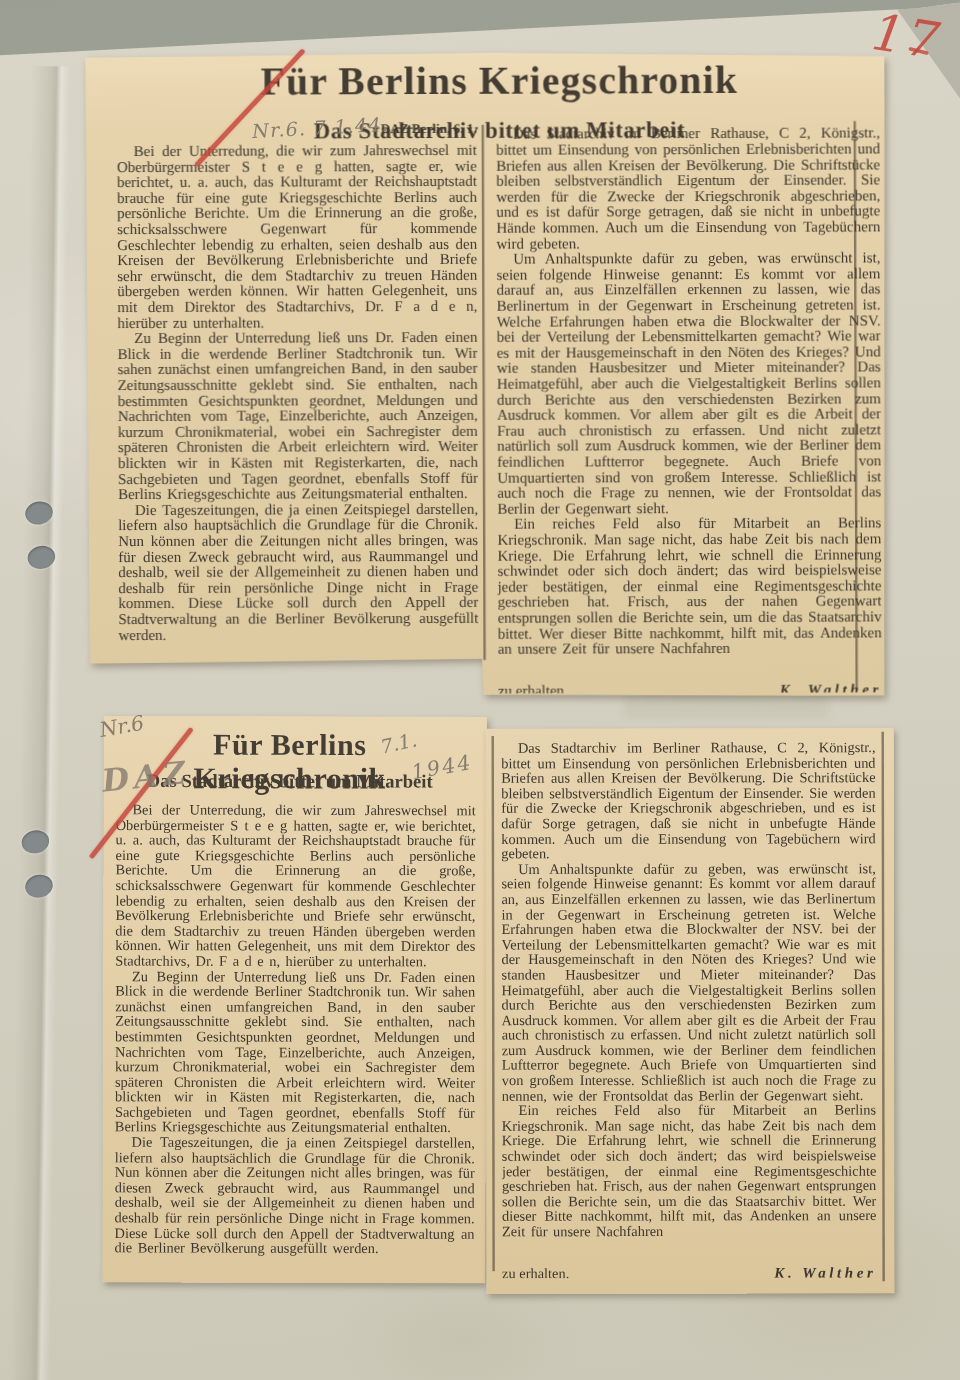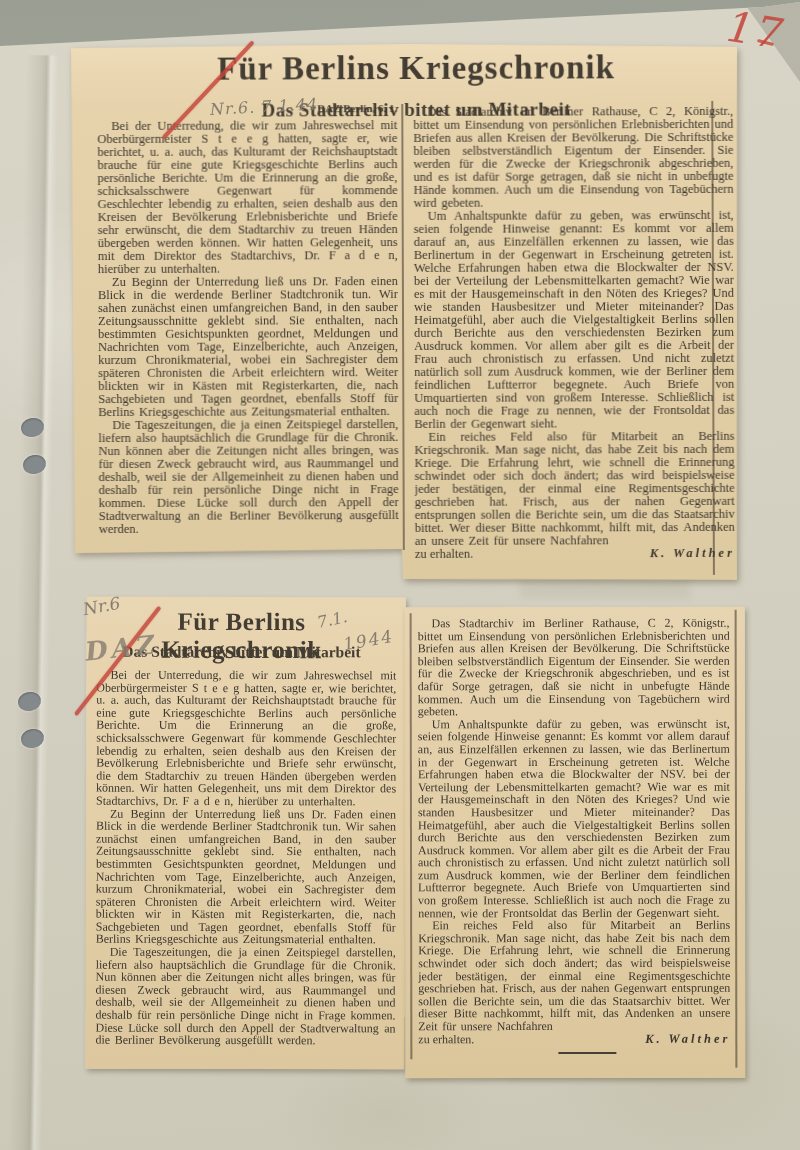--- a/index.html
+++ b/index.html
@@ -63,21 +63,21 @@
   .col{position:absolute; overflow:hidden; color:#3d372e;}
   .col p{margin:0; text-indent:14px; text-align:justify; word-spacing:1.6px;}
   .t-col-l{left:26px; top:58px; width:300px; height:450px; font-size:12.5px; line-height:13px;}
   .t-col-r{left:342px; top:62px; width:320px; height:472px; font-size:12.5px; line-height:13px;}
   .vrule{position:absolute; background:rgba(60,50,40,.55);}
   .t-rule-mid{left:330px; top:60px; width:1.5px; height:446px;}
   .t-rule-right{left:640px; top:58px; width:1.5px; height:474px;}
   .dateline-row{display:flex; justify-content:flex-end; align-items:baseline; margin-bottom:2px; height:15px;}
   .dateline{font-weight:bold; font-size:11px; color:#3d372e;}
   .sigrow{display:flex; justify-content:space-between; align-items:baseline;}
-  .sig{font-style:italic; letter-spacing:3px; font-weight:bold; color:#3d372e; font-size:12.5px;}
+  .sig{font-style:italic; letter-spacing:3px; font-weight:bold; color:#3d372e; font-size:12.5px;margin-top:22px;}
   .end-rule{width:58px; height:2px; background:#463f35; margin:7px 0 0 140px;}
 
   .clip-bl{
     position:absolute; left:86px; top:597px; width:319px; height:472px;
     background:linear-gradient(180deg,#e9d6b2 0%, #e2cea6 55%, #dcc79e 100%);
     box-shadow:2px 3px 5px rgba(70,60,40,.36); transform:rotate(0.15deg);
   }
   .bl-title{position:absolute; left:18px; top:11px; width:274px; font-size:25px; letter-spacing:.5px;}
   .bl-sub{position:absolute; left:28px; top:46px; width:254px; font-size:15.5px;}
   .bl-body{left:10px; top:72px; width:300px; height:394px; font-size:12px; line-height:12.6px;}

